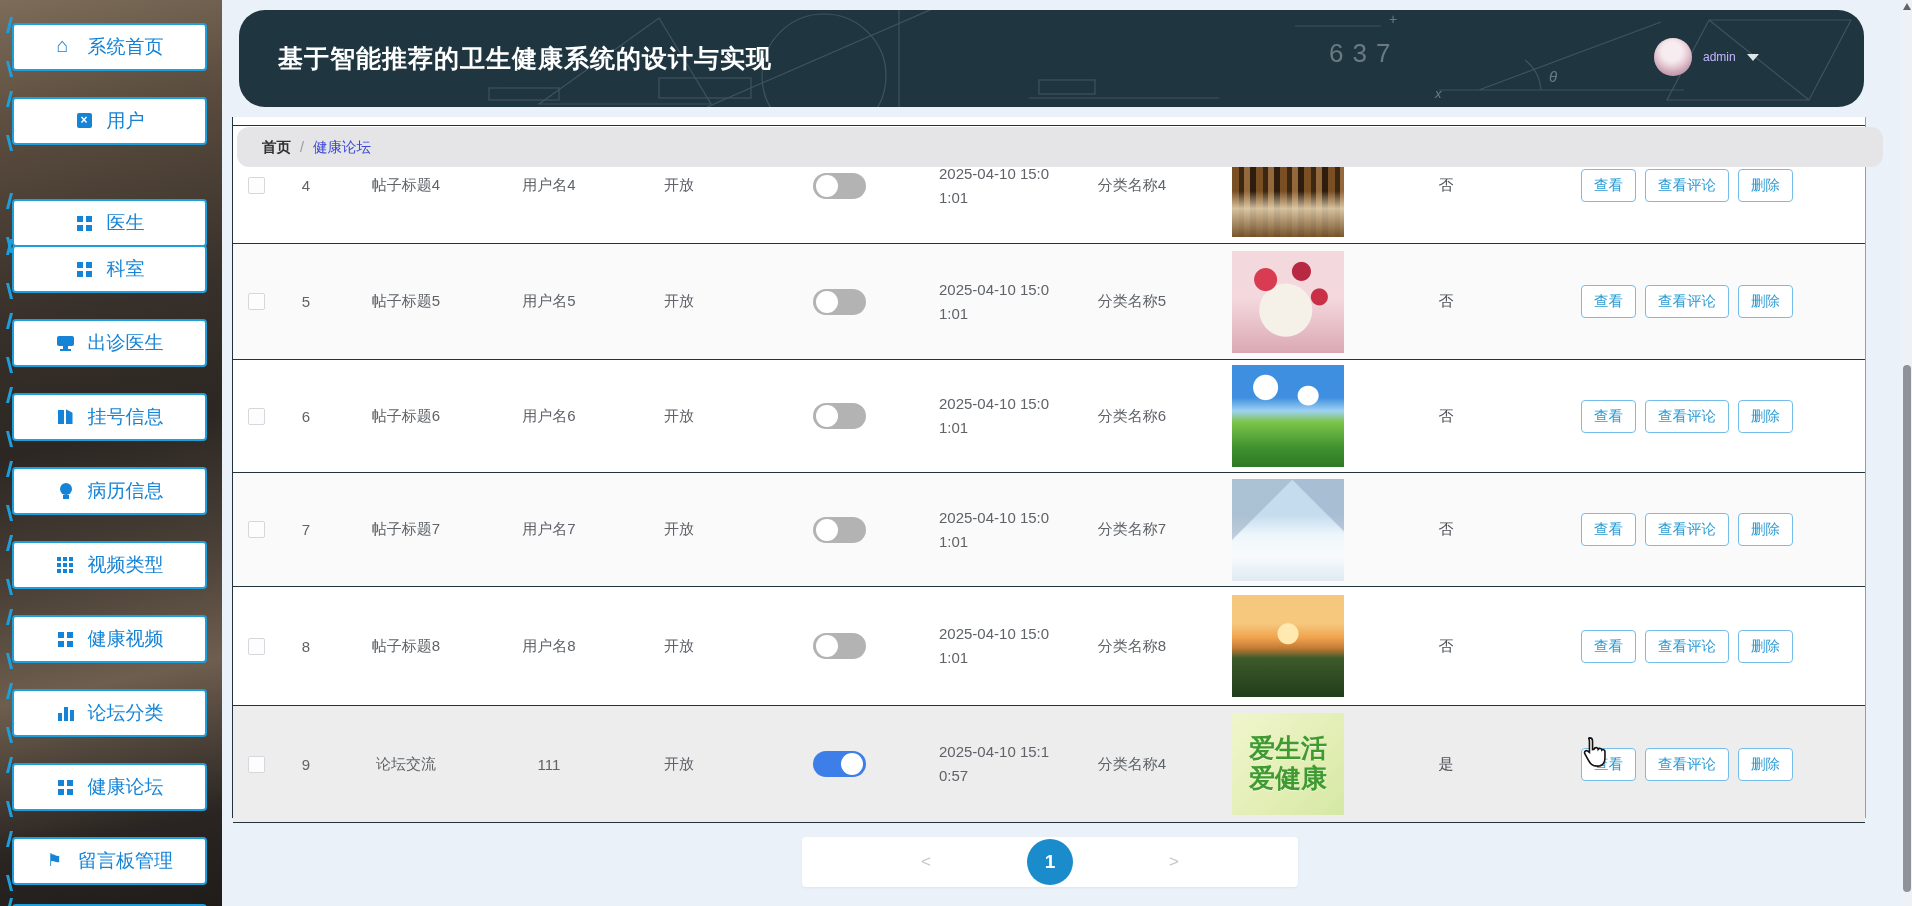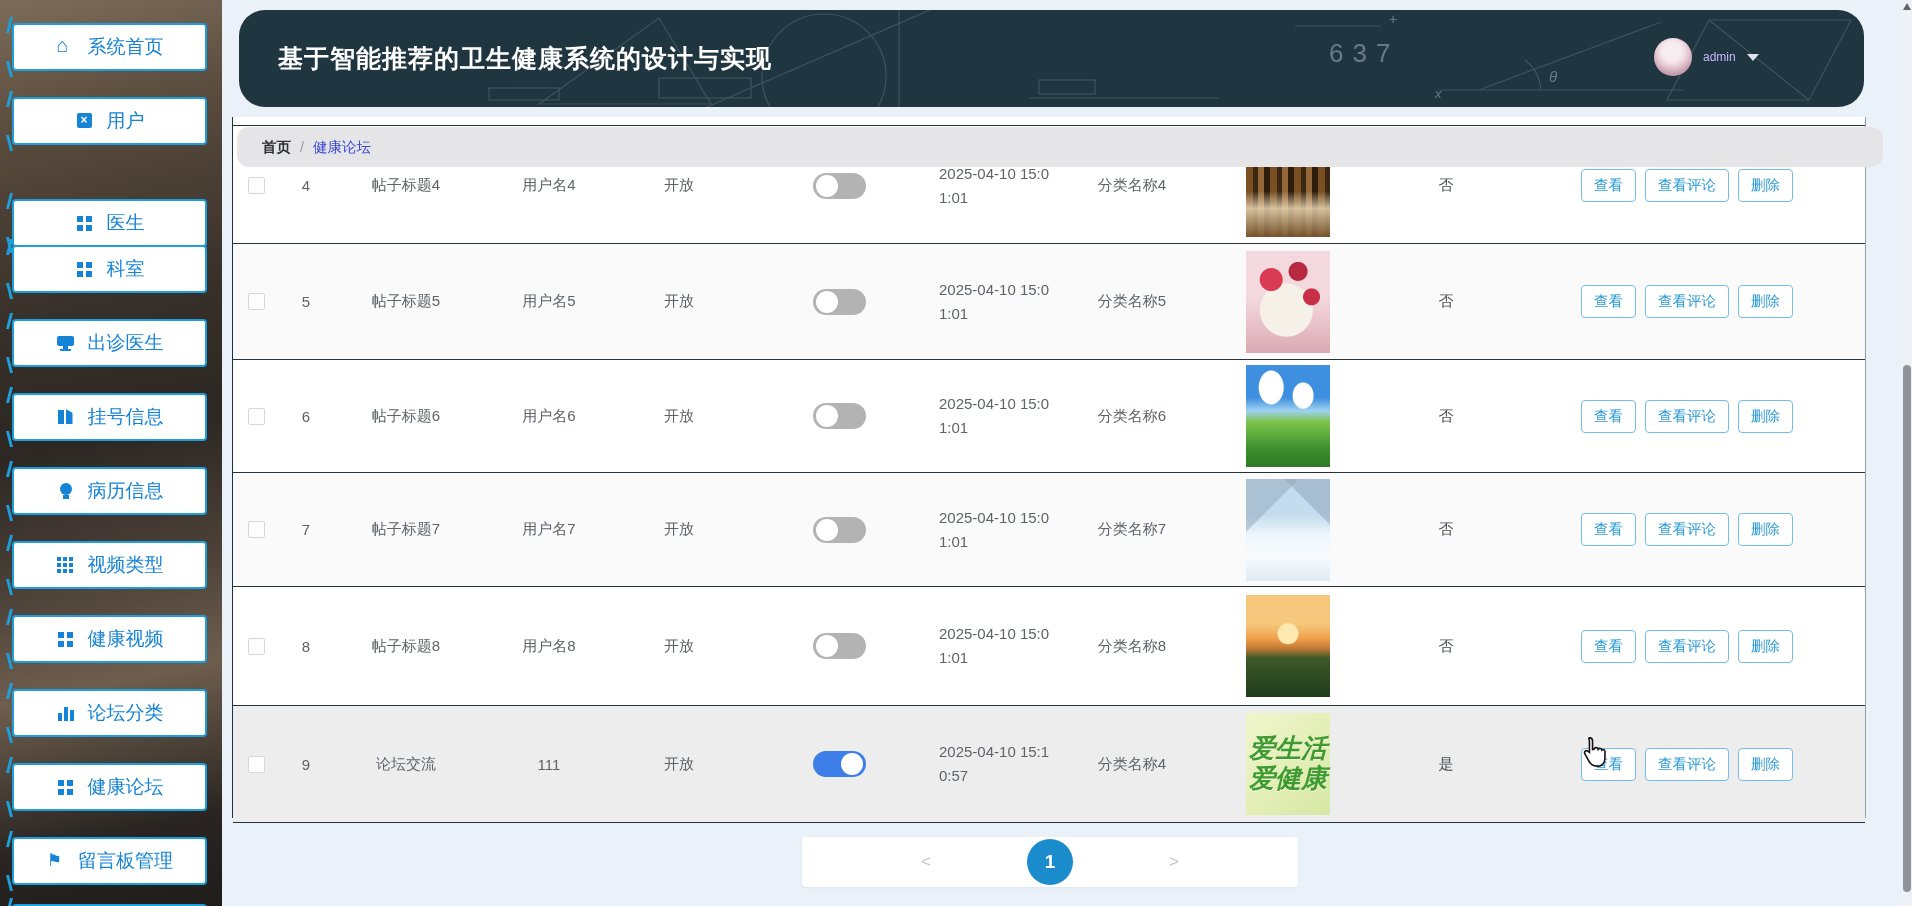--- a/index.html
+++ b/index.html
@@ -58,21 +58,21 @@
   .c-img{width:190px;}
   .c-yn{width:126px;color:#4a4d52;}
   .c-act{flex:1;gap:9px;}
   .cbx{width:15px;height:15px;border:1px solid #d4d7dc;border-radius:2px;background:#fdfdfd;cursor:pointer;}
   .toggle{position:relative;width:53px;height:26px;border-radius:13px;background:#b3b3b3;cursor:pointer;flex:none;}
   .toggle .knob{position:absolute;left:3px;top:2px;width:22px;height:22px;border-radius:50%;background:#fff;}
   .toggle.on{background:#3e7ee8;}
   .toggle.on .knob{left:28px;}
   .abtn{background:#fff;border:1.5px solid #74bde8;border-radius:4px;color:#2b9ad5;font-size:14.5px;
     padding:6px 12px;cursor:pointer;font-family:inherit;}
-  .thumb{width:84px;height:102px;display:flex;flex-direction:column;align-items:center;justify-content:center;flex:none;font-style:italic;}
+  .thumb{width:112px;height:102px;display:flex;flex-direction:column;align-items:center;justify-content:center;flex:none;}
   .img-books{background:
     linear-gradient(180deg,rgba(0,0,0,0) 0 55%,rgba(232,214,180,.85) 72%,rgba(120,85,45,.9) 100%),
     repeating-linear-gradient(90deg,#7a4f24 0 7px,#3c2712 7px 12px,#94683a 12px 18px,#2e1d0c 18px 24px),
     linear-gradient(180deg,#2c1f10,#6b4a26);}
   .img-dessert{background:
     radial-gradient(circle at 30% 28%,#d93b52 0 11px,rgba(0,0,0,0) 12px),
     radial-gradient(circle at 62% 20%,#b82840 0 9px,rgba(0,0,0,0) 10px),
     radial-gradient(circle at 78% 45%,#c93048 0 8px,rgba(0,0,0,0) 9px),
     radial-gradient(circle at 48% 58%,#f6f1e8 0 26px,rgba(0,0,0,0) 27px),
     linear-gradient(180deg,#f3d9de 0 45%,#eac3cb 70%,#d9a8b3 100%);}

